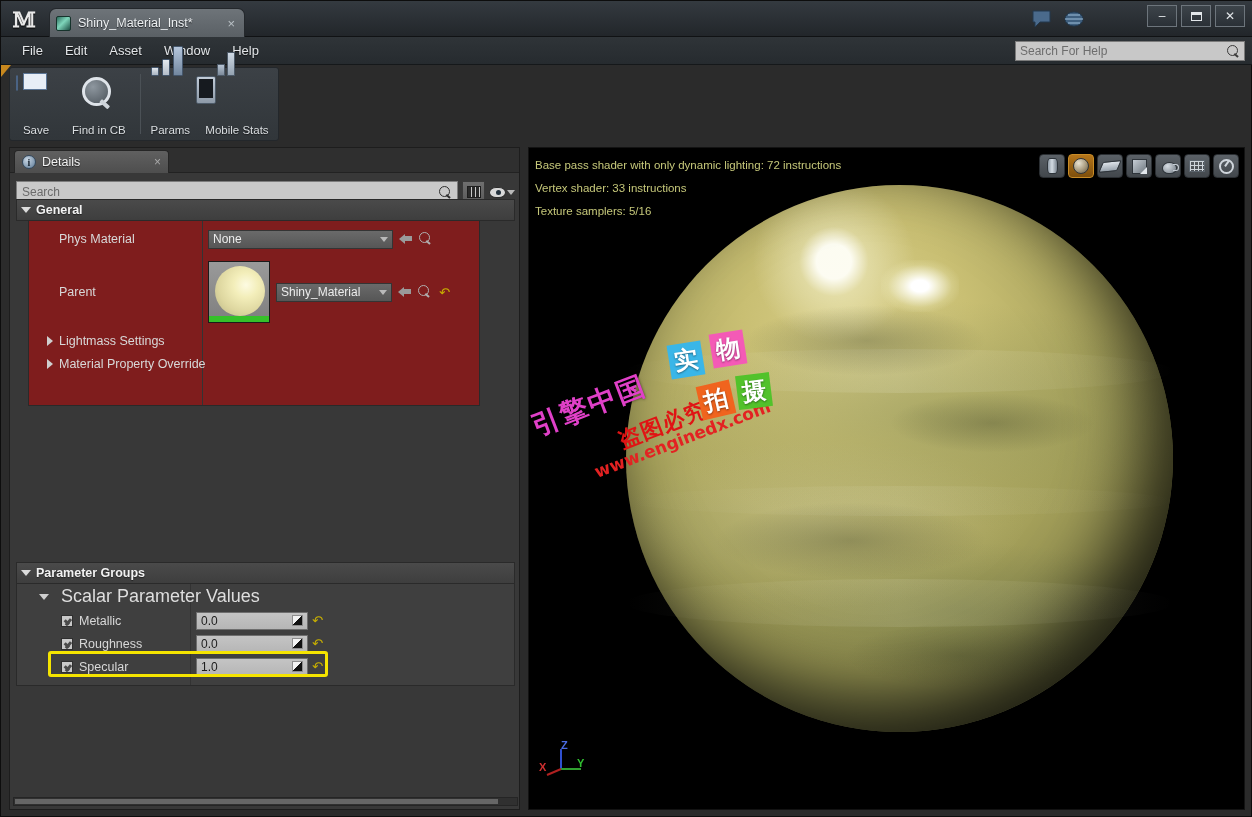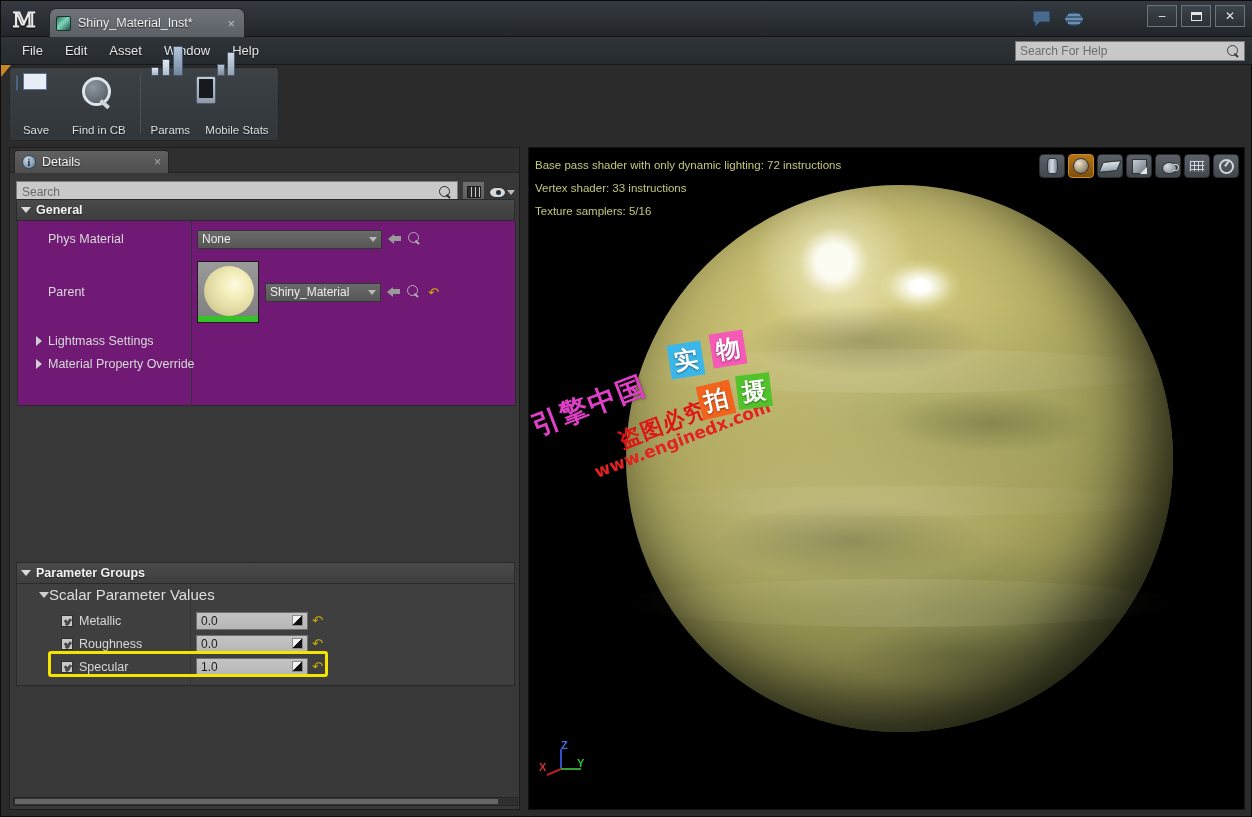--- a/index.html
+++ b/index.html
@@ -198,22 +198,22 @@
   .cat-header .lbl { font-size:12.5px; font-weight:bold; color:#f2f2f2; margin-left:5px;
     text-shadow:0 1px 1px #222; }
   .tri-down { width:0;height:0;border-left:5px solid transparent;border-right:5px solid transparent;
     border-top:6px solid #dcdcdc; }
   .tri-right { width:0;height:0;border-top:4.5px solid transparent;border-bottom:4.5px solid transparent;
     border-left:6px solid transparent; position:relative; }
   .tri-right::after{content:"";position:absolute;left:-6px;top:-5px;
     border-top:5px solid transparent;border-bottom:5px solid transparent;border-left:6px solid #cfcfcf;}
 
   .grp-general {
-    position:absolute; left:7px; top:73px; width:499px; height:185px;
-    background:#701a75; border:1px solid #2a2a2a; border-top:none;
+    position:absolute; left:18px; top:73px; width:452px; height:185px;
+    background:#7f1d1d; border:1px solid #2a2a2a; border-top:none;
   }
   .split { position:absolute; left:173px; top:0; width:1px; height:100%; background:#333; }
   .prop-row { position:absolute; left:0; width:100%; display:flex; align-items:center; }
   .prop-name { width:173px; padding-left:30px; font-size:12.5px; color:#d8d8d8; }
   .prop-val { flex:1; display:flex; align-items:center; gap:6px; padding-left:6px; }
 
   .combo {
     height:19px; background:linear-gradient(#6a6a6a,#565656);
     border:1px solid #343434; display:flex; align-items:center;
     padding:0 4px; font-size:12px; color:#ececec;
@@ -236,22 +236,22 @@
   .thumb .grass { position:absolute; left:0; bottom:0; width:100%; height:6px; background:#36c12a; }
 
   .subrow { position:absolute; left:0; width:100%; display:flex; align-items:center; gap:6px;
     padding-left:18px; font-size:12.5px; color:#d8d8d8; }
 
   .grp-params-hdr { position:absolute; left:6px; top:414px; }
   .grp-params {
     position:absolute; left:6px; top:436px; width:499px; height:102px;
     background:#3f3f3f; border:1px solid #2a2a2a; border-top:none;
   }
-  .scalar-hdr { position:absolute; left:0; top:2px; display:flex; align-items:center; gap:0;
-    padding-left:22px; font-size:15px; color:#dedede; }
+  .scalar-hdr { position:absolute; left:0; top:2px; display:flex; align-items:center; gap:12px;
+    padding-left:22px; font-size:18px; color:#dedede; }
   .param-row { position:absolute; left:0; width:100%; height:23px; display:flex; align-items:center; }
   .param-row .pn { width:173px; display:flex; align-items:center; gap:6px; padding-left:44px;
     font-size:12.5px; color:#d8d8d8; }
   .chk { width:12px; height:12px; background:#c9c9c9; border:1px solid #2f2f2f;
     position:relative; flex:0 0 auto; }
   .chk::after { content:""; position:absolute; left:2px; top:5px; width:6px; height:2.5px;
     background:#4a4a4a; transform:rotate(45deg); }
   .chk::before { content:""; position:absolute; left:4.5px; top:2px; width:2.5px; height:8px;
     background:#4a4a4a; transform:rotate(40deg); }
   .num-field {

